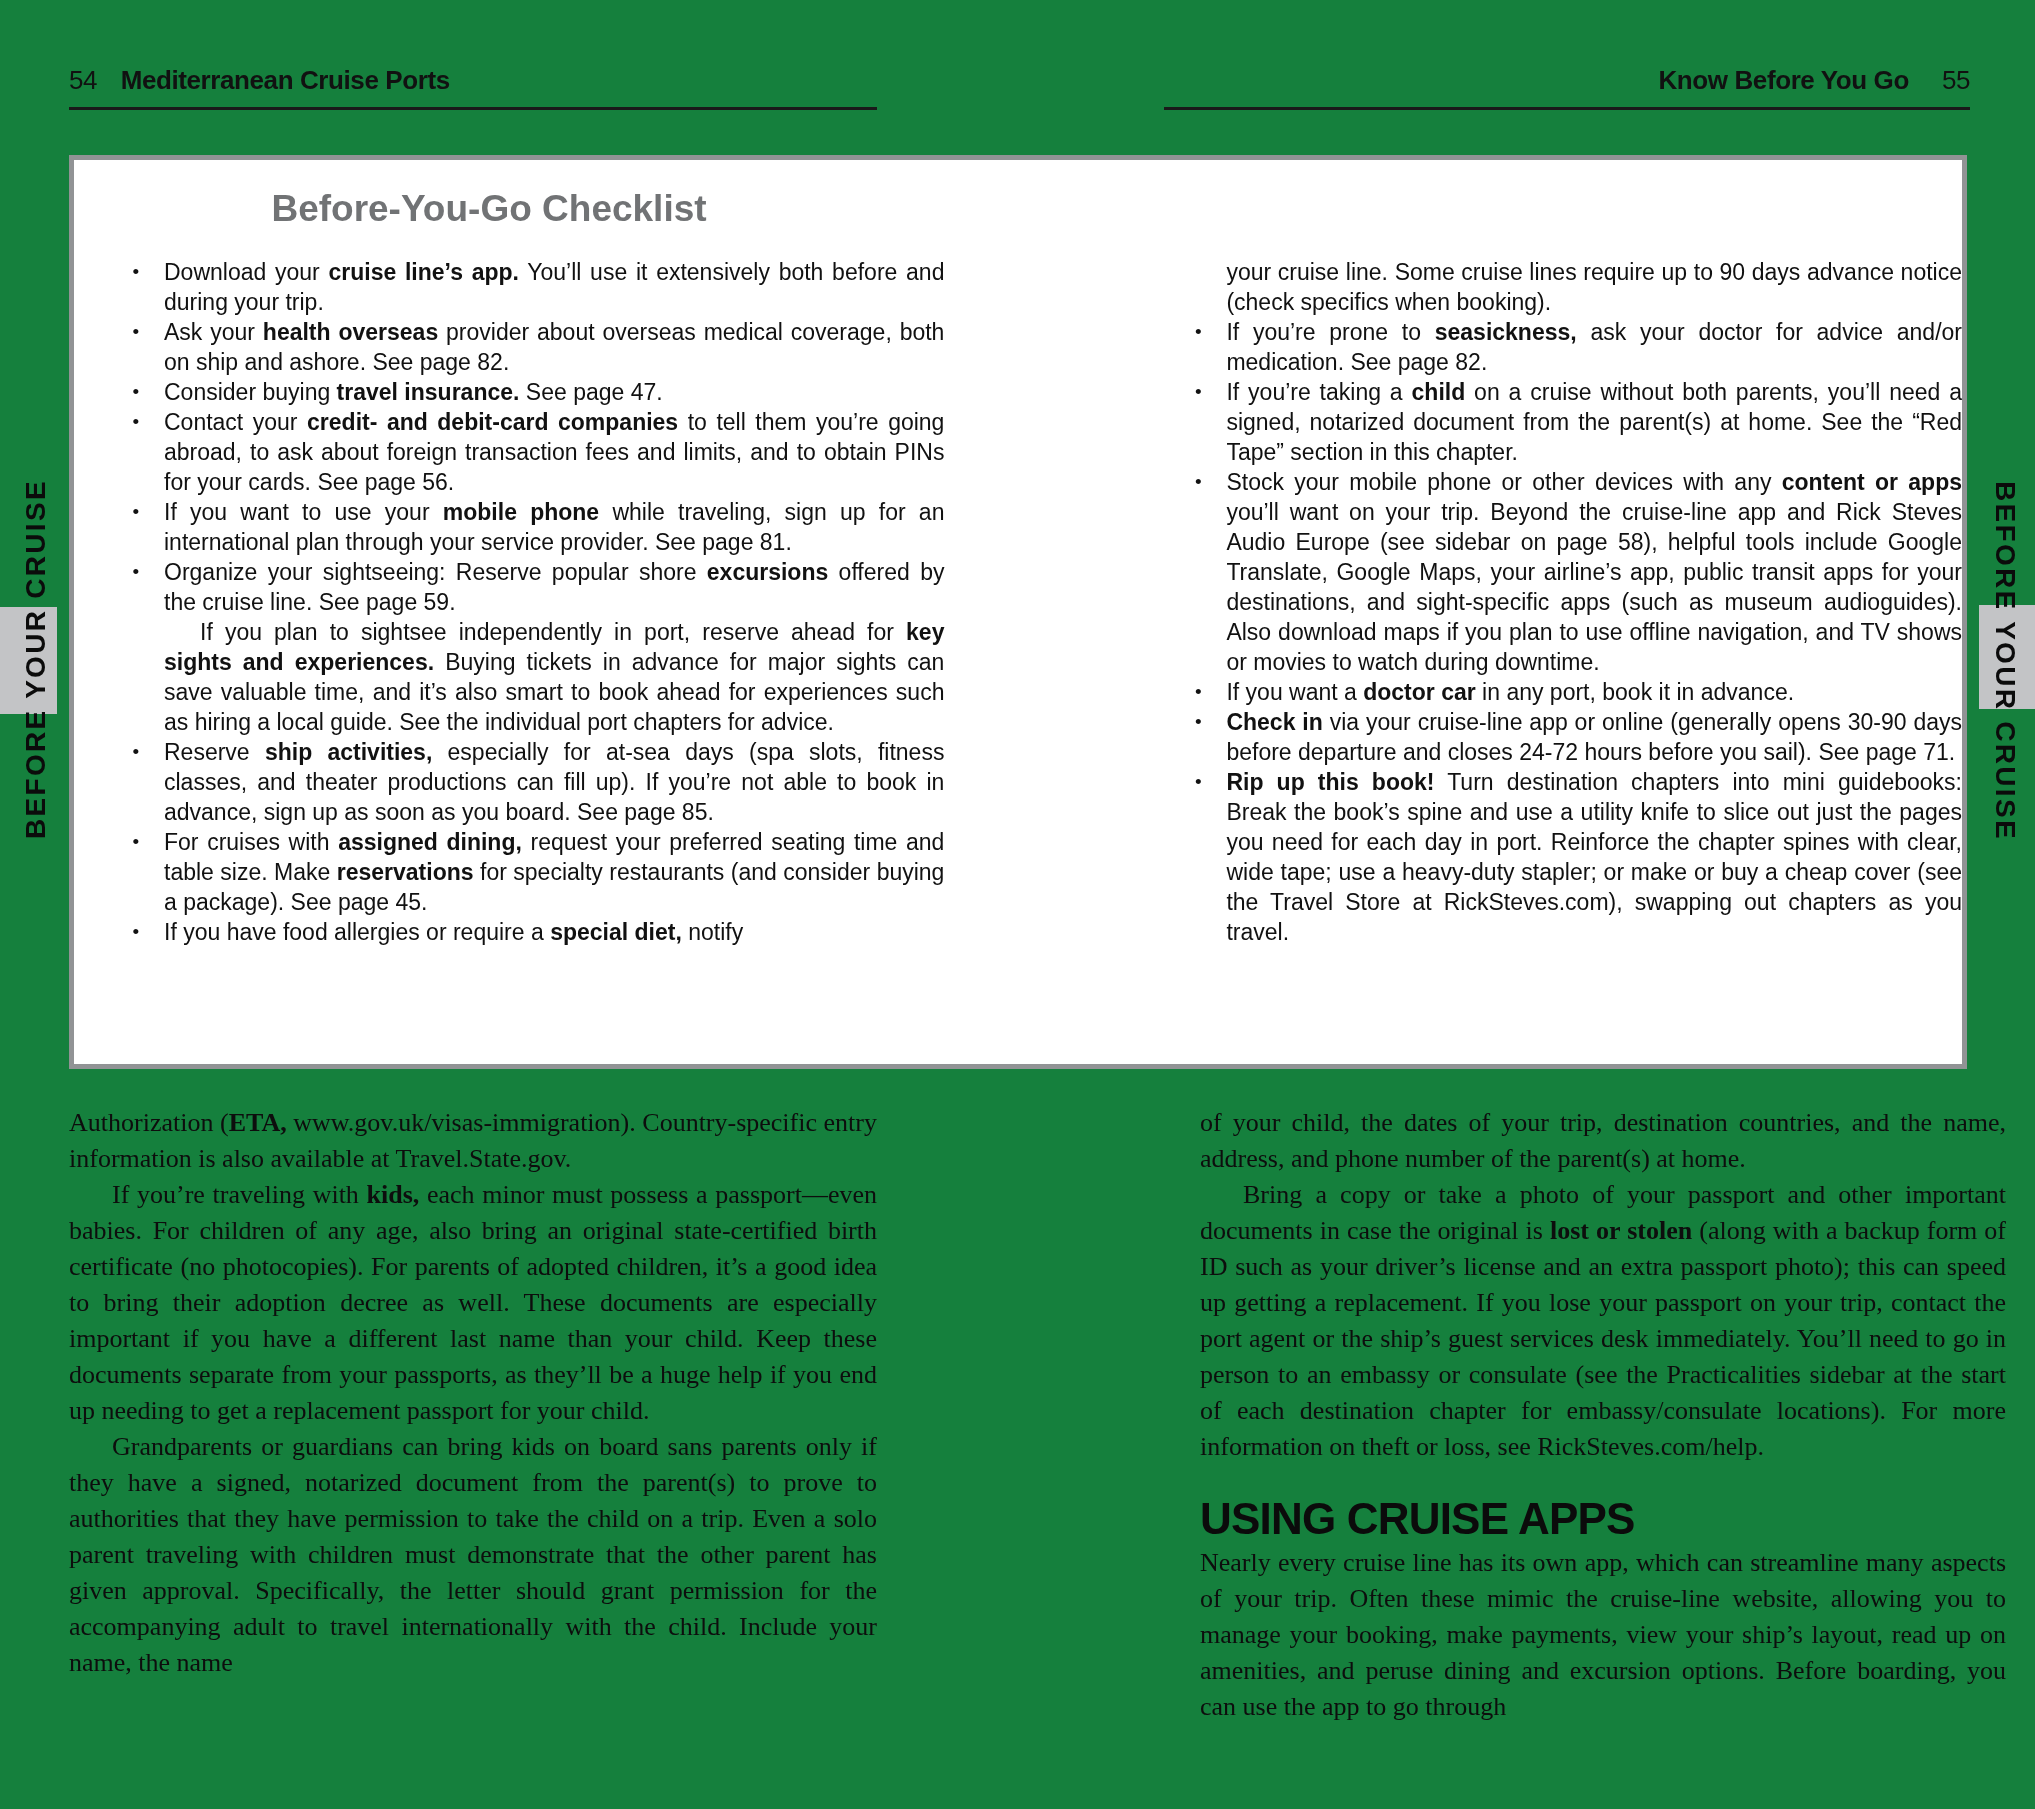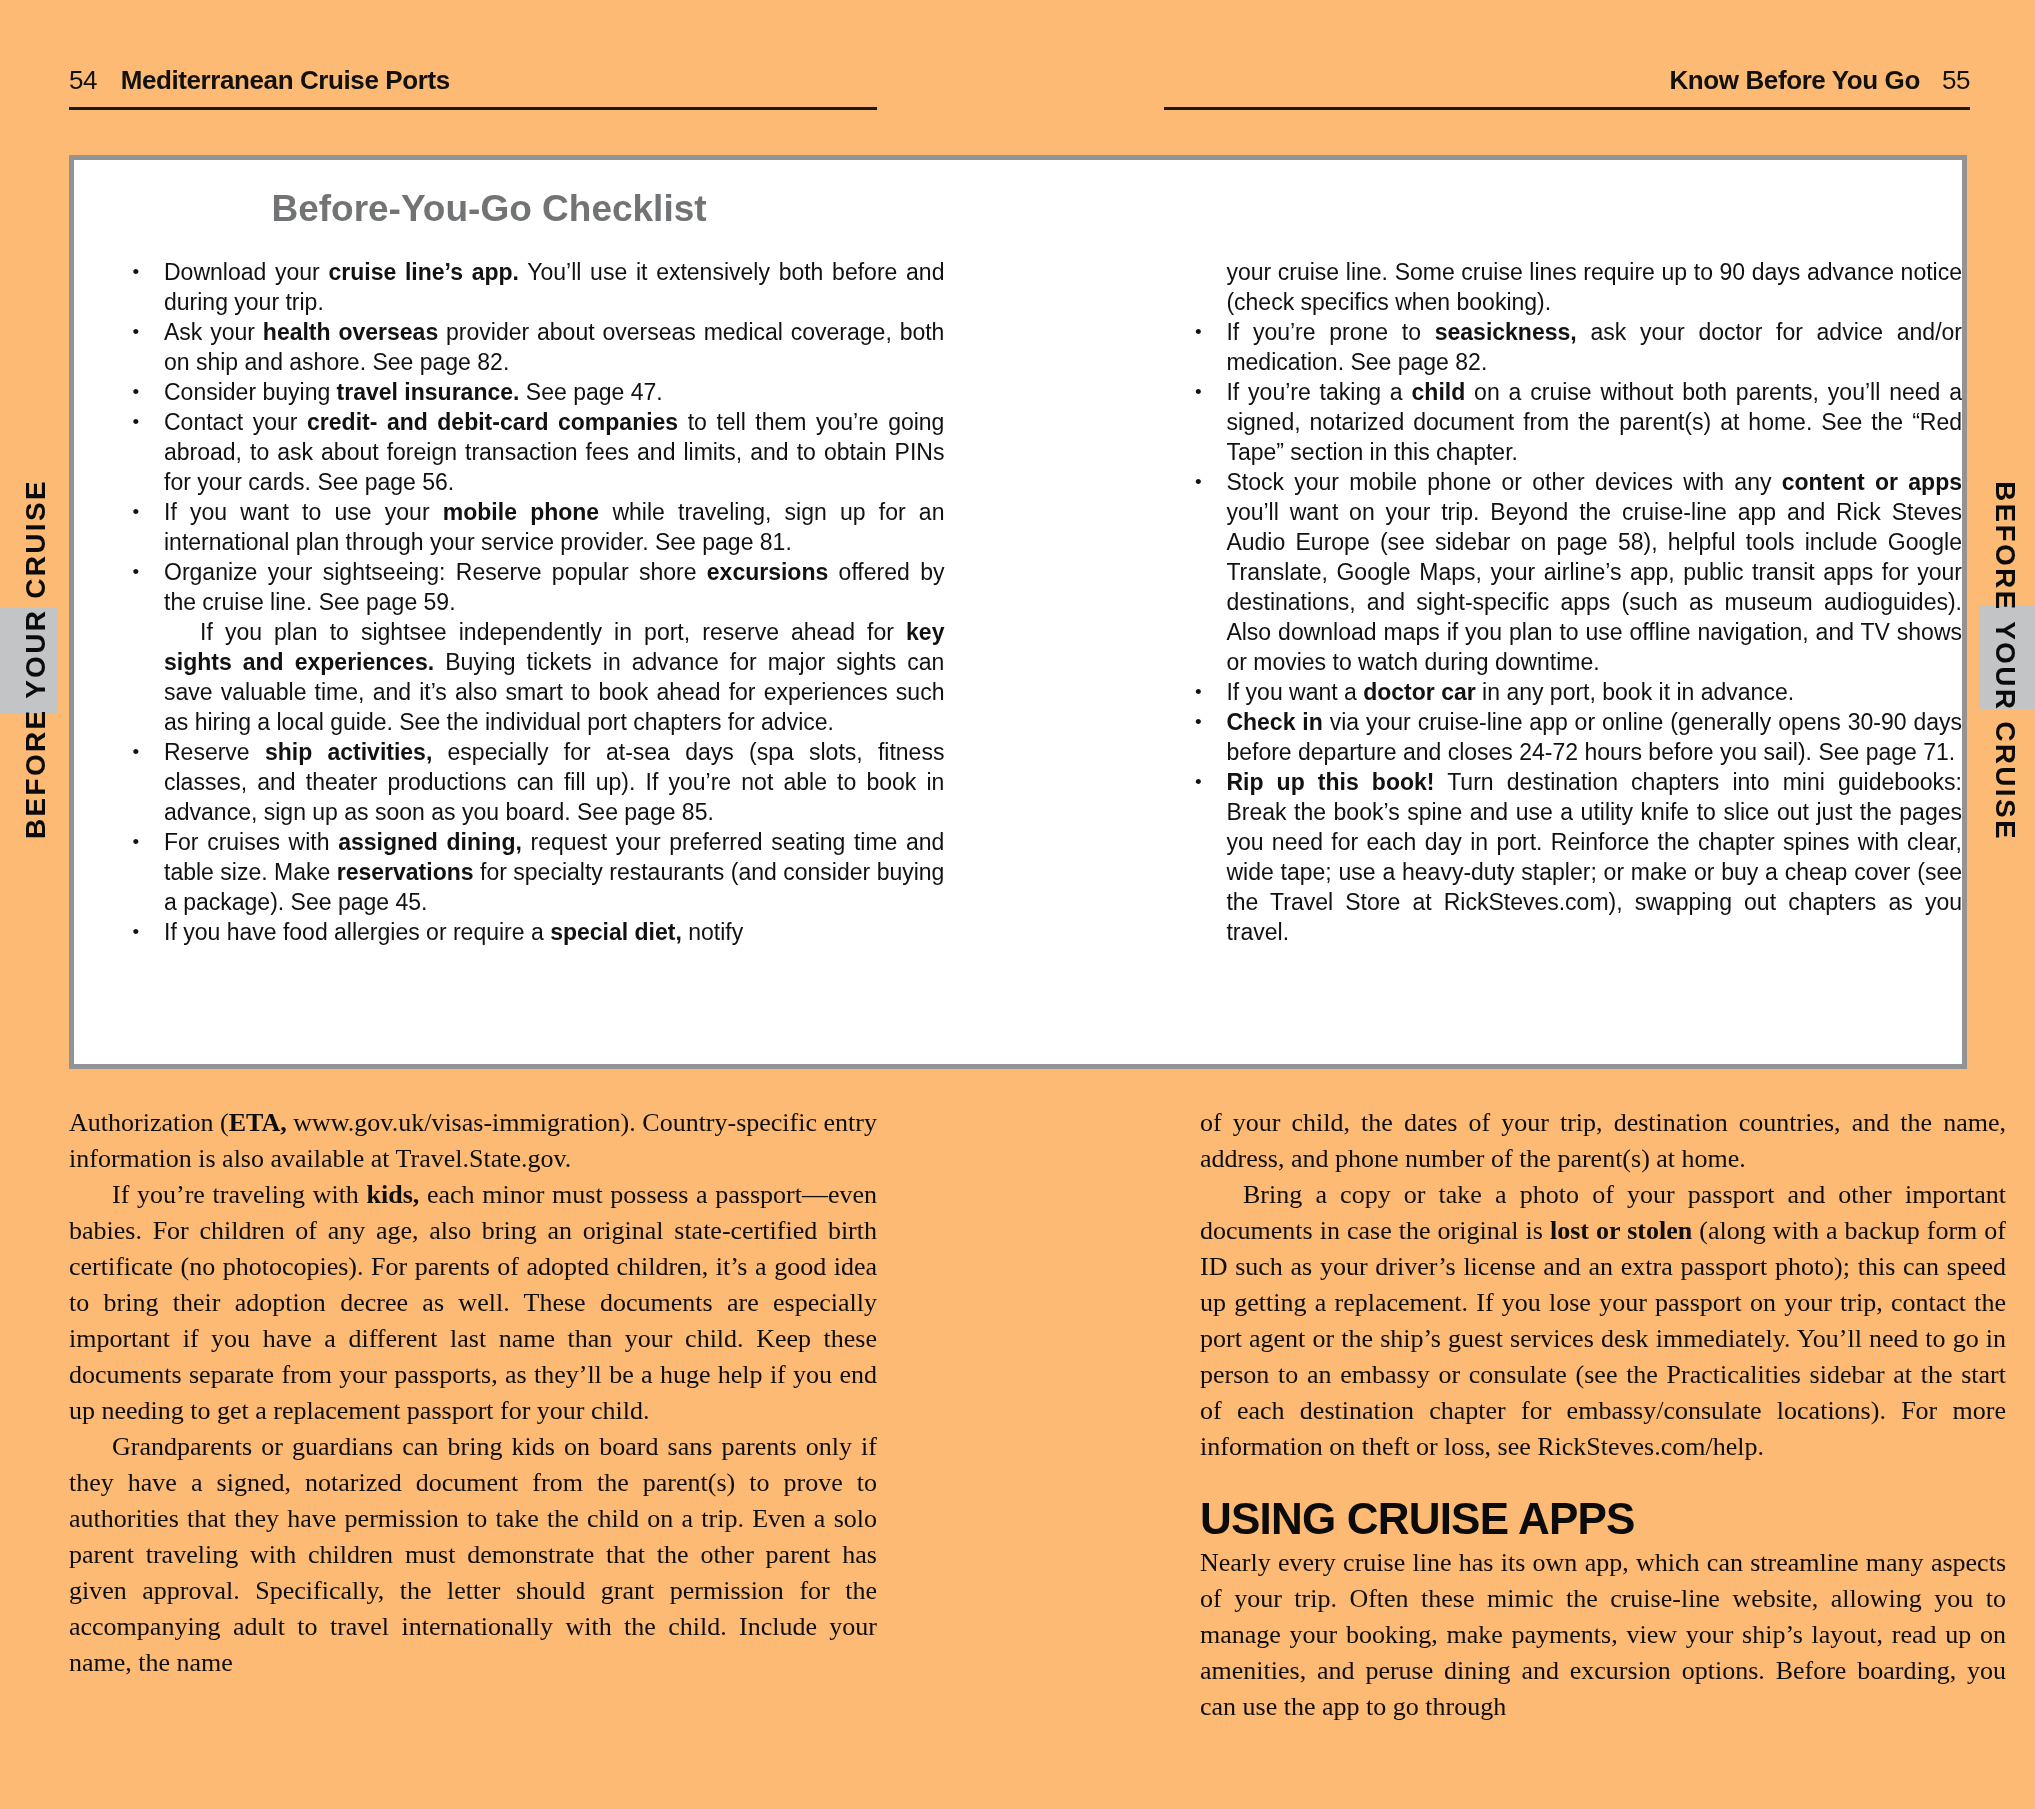--- a/index.html
+++ b/index.html
@@ -1,27 +1,27 @@
 <!DOCTYPE html>
 <html style="font-size:12.5px"><head>
 <meta charset="utf-8">
 <style>
   html,body{margin:0;padding:0;background:#ffffff;}
-  .page{position:relative;width:2035px;height:1809px;background:#fdba74;overflow:hidden;
+  .page{position:relative;width:2035px;height:1809px;background:#15803d;overflow:hidden;
         font-family:"Liberation Sans",sans-serif;color:#111;}
   b{font-weight:700;}
 
   
   .hdr{position:absolute;top:66px;font-size:26px;line-height:28px;letter-spacing:-0.4px;white-space:nowrap;}
   .hdr-left{left:69px;width:808px;text-align:left;}
   .hdr-right{left:1164px;width:806px;text-align:right;}
   .hdr .pnum{font-weight:400;}
   .hdr .htitle{font-weight:700;}
   .hdr-left .pnum{margin-right:23.5px;}
-  .hdr-right .pnum{margin-left:22px;}
+  .hdr-right .pnum{margin-left:33px;}
   .hrule{position:absolute;top:107px;height:3.1px;background:#1a1a1a;}
   .hrule-left{left:69px;width:808px;}
   .hrule-right{left:1164px;width:806px;}
 
   
   .clbox{position:absolute;left:69px;top:155px;width:1898px;height:914px;
          border:5.5px solid #919395;box-sizing:border-box;background:#fff;}
   .cl-title{margin:28px 0 27px 23.5px;width:783px;text-align:center;
             font-size:37px;font-weight:700;color:#717375;letter-spacing:0;}
   .cl-cols{display:flex;align-items:center;}

